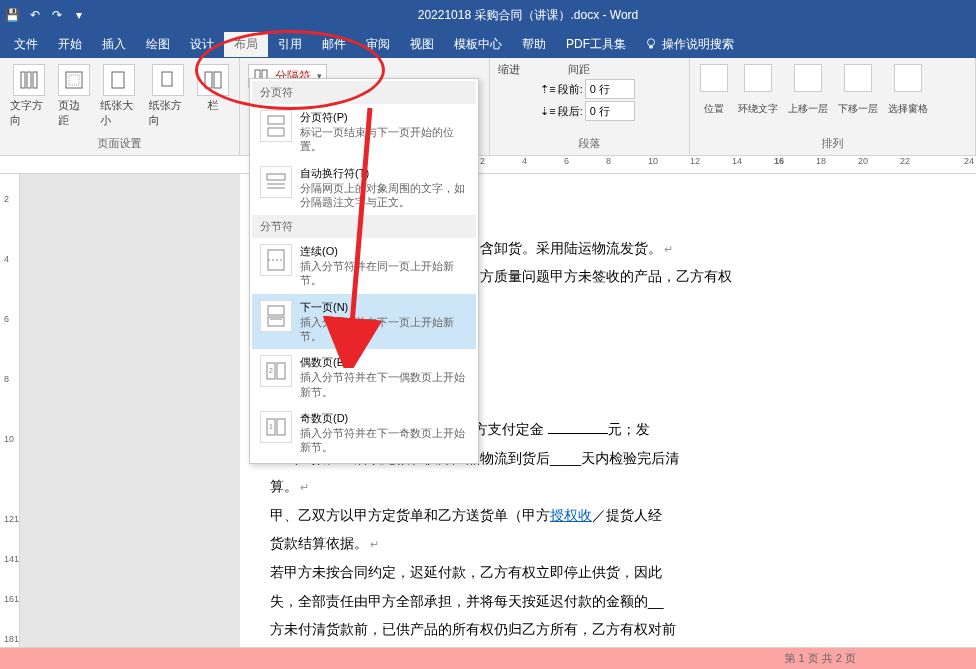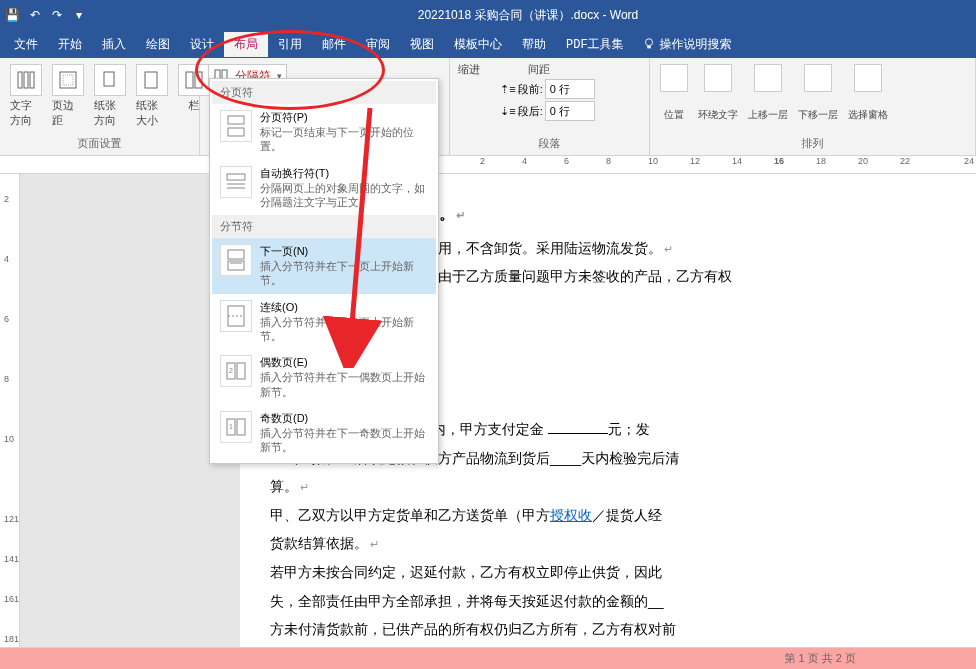--- a/index.html
+++ b/index.html
@@ -4,22 +4,22 @@
 <style>
 * { margin: 0; padding: 0; box-sizing: border-box; font-family: "Microsoft YaHei", sans-serif; }
 body { width: 976px; height: 669px; background: #f3f3f3; overflow: hidden; font-size: 12px; position: relative; }
 
 .titlebar { height: 30px; background: #2b579a; color: #fff; display: flex; align-items: center; padding: 0 6px; }
 .title-icons { display: flex; gap: 8px; align-items: center; }
 .title-icon { width: 14px; height: 14px; display: flex; align-items: center; justify-content: center; font-size: 12px; color: #fff; }
 .title-text { flex: 1; text-align: center; font-size: 12px; }
 
 .menubar { height: 28px; background: #2b579a; display: flex; align-items: center; padding: 0 4px; }
-.menu-item { color: #fff; padding: 4px 10px; cursor: pointer; font-size: 12px; font-family: Liberation Mono, monospace; }
-.menu-item.active { background: #f3f3f3; color: #be185d; }
+.menu-item { color: #fff; padding: 4px 10px; cursor: pointer; font-size: 12px; }
+.menu-item.active { background: #f3f3f3; color: #737373; }
 .menu-help { display: flex; align-items: center; gap: 4px; color: #fff; margin-left: 8px; }
 .lightbulb { width: 14px; height: 14px; }
 
 .ribbon { height: 98px; background: #f3f3f3; border-bottom: 1px solid #d4d4d4; display: flex; position: relative; }
 .ribbon-group { border-right: 1px solid #d4d4d4; padding: 4px 8px; display: flex; flex-direction: column; }
 .ribbon-group-content { flex: 1; display: flex; align-items: flex-start; gap: 6px; }
 .ribbon-group-label { text-align: center; font-size: 11px; color: #666; padding-top: 2px; }
 .ribbon-btn { display: flex; flex-direction: column; align-items: center; gap: 2px; padding: 2px; cursor: pointer; }
 .ribbon-btn-icon { width: 32px; height: 32px; background: #fff; border: 1px solid #ccc; display: flex; align-items: center; justify-content: center; }
 .ribbon-btn-label { font-size: 11px; color: #444; }
@@ -55,21 +55,21 @@
 .dropdown-item-title { font-size: 11px; color: #000; }
 .dropdown-item-desc { font-size: 11px; color: #666; line-height: 1.3; }
 
 .red-ellipse { position: absolute; top: 30px; left: 195px; width: 190px; height: 80px; border: 3px solid #e8262a; border-radius: 50%; z-index: 200; pointer-events: none; }
 .red-arrow { position: absolute; top: 98px; left: 300px; z-index: 200; pointer-events: none; }
 
 .statusbar { position: absolute; bottom: 0; left: 0; right: 0; height: 22px; background: #fca5a5; border-top: 1px solid #d4d4d4; display: flex; align-items: center; justify-content: flex-end; padding: 0 120px 0 12px; font-size: 11px; color: #666; }
 
 .indent-col { display: flex; flex-direction: column; gap: 2px; }
 .arrange-group { display: flex; gap: 6px; align-items: flex-start; }
-.arrange-btn { display: flex; flex-direction: column; align-items: center; gap: 16px; padding: 2px; }
+.arrange-btn { display: flex; flex-direction: column; align-items: center; gap: 10px; padding: 2px; }
 .arrange-btn-icon { width: 28px; height: 28px; border: 1px solid #ccc; background: #fff; }
 .arrange-btn-label { font-size: 10px; color: #444; }
 
 .para-symbol::after { content: "↵"; color: #999; font-size: 11px; margin-left: 2px; }
 </style>
 </head>
 <body>
 
 <div class="titlebar">
   <div class="title-icons">
@@ -98,21 +98,21 @@
   <div class="menu-help">
     <svg class="lightbulb" viewBox="0 0 16 16">
         <circle cx="8" cy="6" r="4" fill="none" stroke="#fff" stroke-width="1"></circle>
         <rect x="6" y="10" width="4" height="3" fill="#fff"></rect>
       </svg>
     <span>操作说明搜索</span>
   </div>
 </div>
 
 <div class="ribbon">
-  <div class="ribbon-group" style="width:200px;">
+  <div class="ribbon-group" style="width:240px;">
     <div class="ribbon-group-content">
       <div class="ribbon-btn">
         <div class="ribbon-btn-icon">
           <svg width="20" height="20" viewBox="0 0 20 20">
               <rect x="2" y="2" width="4" height="16" fill="none" stroke="#666"></rect>
               <rect x="8" y="2" width="4" height="16" fill="none" stroke="#666"></rect>
               <rect x="14" y="2" width="4" height="16" fill="none" stroke="#666"></rect>
             </svg>
         </div>
         <span class="ribbon-btn-label">文字方向</span>
@@ -122,32 +122,32 @@
           <svg width="20" height="20" viewBox="0 0 20 20">
               <rect x="2" y="2" width="16" height="16" fill="none" stroke="#666"></rect>
               <rect x="5" y="5" width="10" height="10" fill="none" stroke="#aaa" stroke-dasharray="1"></rect>
             </svg>
         </div>
         <span class="ribbon-btn-label">页边距</span>
       </div>
       <div class="ribbon-btn">
         <div class="ribbon-btn-icon">
           <svg width="20" height="20" viewBox="0 0 20 20">
+              <rect x="3" y="2" width="12" height="16" fill="none" stroke="#666"></rect>
+            </svg>
+        </div>
+        <span class="ribbon-btn-label">纸张大小</span>
+      </div>
+      <div class="ribbon-btn">
+        <div class="ribbon-btn-icon">
+          <svg width="20" height="20" viewBox="0 0 20 20">
               <rect x="4" y="2" width="10" height="14" fill="none" stroke="#666"></rect>
             </svg>
         </div>
         <span class="ribbon-btn-label">纸张方向</span>
-      </div>
-      <div class="ribbon-btn">
-        <div class="ribbon-btn-icon">
-          <svg width="20" height="20" viewBox="0 0 20 20">
-              <rect x="3" y="2" width="12" height="16" fill="none" stroke="#666"></rect>
-            </svg>
-        </div>
-        <span class="ribbon-btn-label">纸张大小</span>
       </div>
       <div class="ribbon-btn">
         <div class="ribbon-btn-icon">
           <svg width="20" height="20" viewBox="0 0 20 20">
               <rect x="2" y="2" width="7" height="16" fill="none" stroke="#666"></rect>
               <rect x="11" y="2" width="7" height="16" fill="none" stroke="#666"></rect>
             </svg>
         </div>
         <span class="ribbon-btn-label">栏</span>
       </div>
@@ -188,43 +188,43 @@
                   <line x1="3" y1="14" x2="21" y2="14" stroke="#888"></line>
                   <line x1="3" y1="18" x2="21" y2="18" stroke="#888"></line>
                 </svg>
               </div>
             <div class="dropdown-item-text">
               <div class="dropdown-item-title">自动换行符(T)</div>
               <div class="dropdown-item-desc">分隔网页上的对象周围的文字，如分隔题注文字与正文。</div>
             </div>
           </div>
           <div class="dropdown-section-label">分节符</div>
+          <div class="dropdown-item">
+            <div class="dropdown-item-icon">
+                <svg width="24" height="24" viewBox="0 0 24 24">
+                  <rect x="4" y="2" width="16" height="20" fill="none" stroke="#888"></rect>
+                  <line x1="4" y1="12" x2="20" y2="12" stroke="#888" stroke-dasharray="2"></line>
+                </svg>
+              </div>
+            <div class="dropdown-item-text">
+              <div class="dropdown-item-title">连续(O)</div>
+              <div class="dropdown-item-desc">插入分节符并在同一页上开始新节。</div>
+            </div>
+          </div>
           <div class="dropdown-item highlighted">
             <div class="dropdown-item-icon">
                 <svg width="24" height="24" viewBox="0 0 24 24">
                   <rect x="4" y="2" width="16" height="9" fill="none" stroke="#888"></rect>
                   <rect x="4" y="13" width="16" height="9" fill="none" stroke="#888"></rect>
                   <line x1="6" y1="15" x2="18" y2="15" stroke="#888"></line>
                 </svg>
               </div>
             <div class="dropdown-item-text">
               <div class="dropdown-item-title">下一页(N)</div>
               <div class="dropdown-item-desc">插入分节符并在下一页上开始新节。</div>
-            </div>
-          </div>
-          <div class="dropdown-item">
-            <div class="dropdown-item-icon">
-                <svg width="24" height="24" viewBox="0 0 24 24">
-                  <rect x="4" y="2" width="16" height="20" fill="none" stroke="#888"></rect>
-                  <line x1="4" y1="12" x2="20" y2="12" stroke="#888" stroke-dasharray="2"></line>
-                </svg>
-              </div>
-            <div class="dropdown-item-text">
-              <div class="dropdown-item-title">连续(O)</div>
-              <div class="dropdown-item-desc">插入分节符并在同一页上开始新节。</div>
             </div>
           </div>
           <div class="dropdown-item">
             <div class="dropdown-item-icon">
                 <svg width="24" height="24" viewBox="0 0 24 24">
                   <rect x="3" y="4" width="8" height="16" fill="none" stroke="#888"></rect>
                   <rect x="13" y="4" width="8" height="16" fill="none" stroke="#888"></rect>
                   <text x="7" y="14" font-size="7" fill="#888" text-anchor="middle">2</text>
                 </svg>
               </div>

